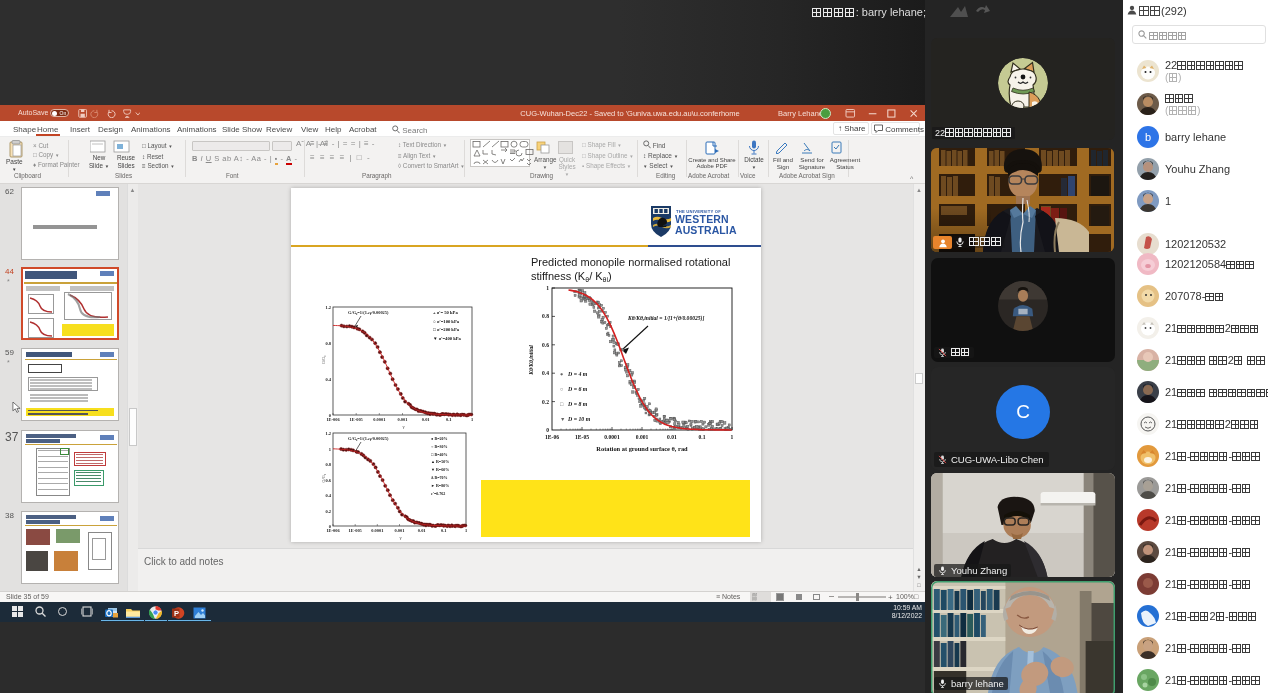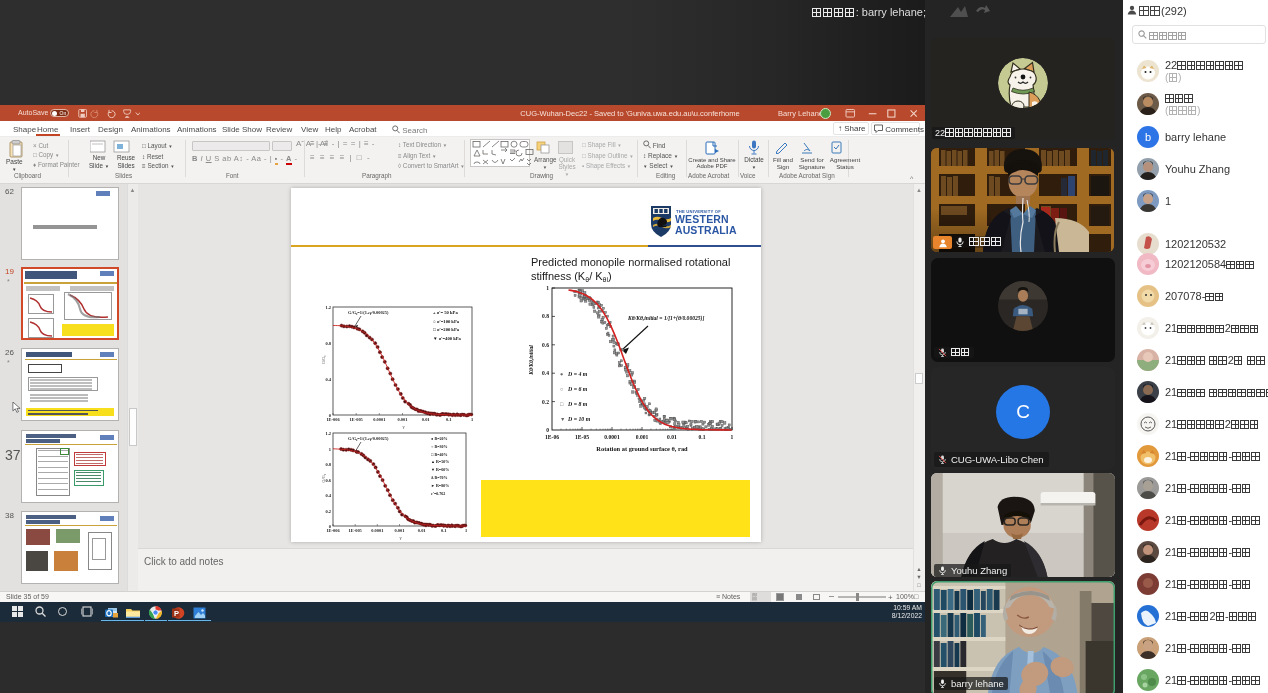--- a/index.html
+++ b/index.html
@@ -250,27 +250,27 @@
 <div class="ab" style="left:796px;top:593.5px;width:6px;height:6px;background:#8a8a8a"></div>
 <div class="ab" style="left:813px;top:593.5px;width:7px;height:6px;border:1px solid #888"></div>
 <div class="ab" style="left:829px;top:591px;font-size:9px;color:#605e5c">–</div>
 <div class="ab" style="left:838px;top:596px;width:48px;height:1.5px;background:#b8b6b4"></div>
 <div class="ab" style="left:856px;top:592.5px;width:3px;height:8px;background:#8a8886"></div>
 <div class="ab" style="left:888px;top:592.5px;font-size:8px;color:#605e5c">+</div>
 <div class="ab" style="left:896px;top:593px;font-size:7px;color:#605e5c">100%</div>
 <div class="ab" style="left:914px;top:592.5px;font-size:7px;color:#605e5c">□</div>
 <div class="ab" style="left:5px;top:187px;font-size:8px;color:#555">62</div>
 <div class="ab" style="left:21px;top:187px;width:98px;height:73px;background:#fff;border:1px solid #b4b2b0;overflow:hidden" id="th34"></div>
-<div class="ab" style="left:5px;top:267px;font-size:8px;color:#c24424">19</div>
+<div class="ab" style="left:5px;top:267px;font-size:8px;color:#c24424">44</div>
 <div class="ab" style="left:7px;top:278px;font-size:7px;color:#888">*</div>
 <div class="ab" style="left:21px;top:267px;width:98px;height:73px;background:#fff;border:2px solid #d04a2a;overflow:hidden" id="th35"></div>
-<div class="ab" style="left:5px;top:348px;font-size:8px;color:#555">26</div>
+<div class="ab" style="left:5px;top:348px;font-size:8px;color:#555">59</div>
 <div class="ab" style="left:7px;top:359px;font-size:7px;color:#888">*</div>
 <div class="ab" style="left:21px;top:348px;width:98px;height:73px;background:#fff;border:1px solid #b4b2b0;overflow:hidden" id="th36"></div>
-<div class="ab" style="left:5px;top:447px;font-size:14px;color:#555">37</div>
+<div class="ab" style="left:5px;top:430px;font-size:12px;color:#555">37</div>
 <div class="ab" style="left:21px;top:430px;width:98px;height:73px;background:#fff;border:1px solid #b4b2b0;overflow:hidden" id="th37"></div>
 <div class="ab" style="left:5px;top:511px;font-size:8px;color:#555">38</div>
 <div class="ab" style="left:21px;top:511px;width:98px;height:73px;background:#fff;border:1px solid #b4b2b0;overflow:hidden" id="th38"></div>
 <div class="ab" style="left:96px;top:191px;width:14.0px;height:5.0px;background:#2a56a3;opacity:.75"></div>
 <div class="ab" style="left:33px;top:225px;width:64px;height:3.5px;background:#666;opacity:.7"></div>
 <div class="ab" style="left:25px;top:271px;width:52px;height:8px;background:#1f3864;opacity:.85"></div>
 <div class="ab" style="left:100px;top:271px;width:14.0px;height:5.0px;background:#2a56a3;opacity:.75"></div>
 <div class="ab" style="left:24px;top:282px;width:93px;height:1.5px;background:#caa23a"></div>
 <div class="ab" style="left:26px;top:286px;width:34px;height:5px;background:#999;opacity:.6"></div>
 <div class="ab" style="left:70px;top:286px;width:44px;height:5px;background:#999;opacity:.6"></div>

